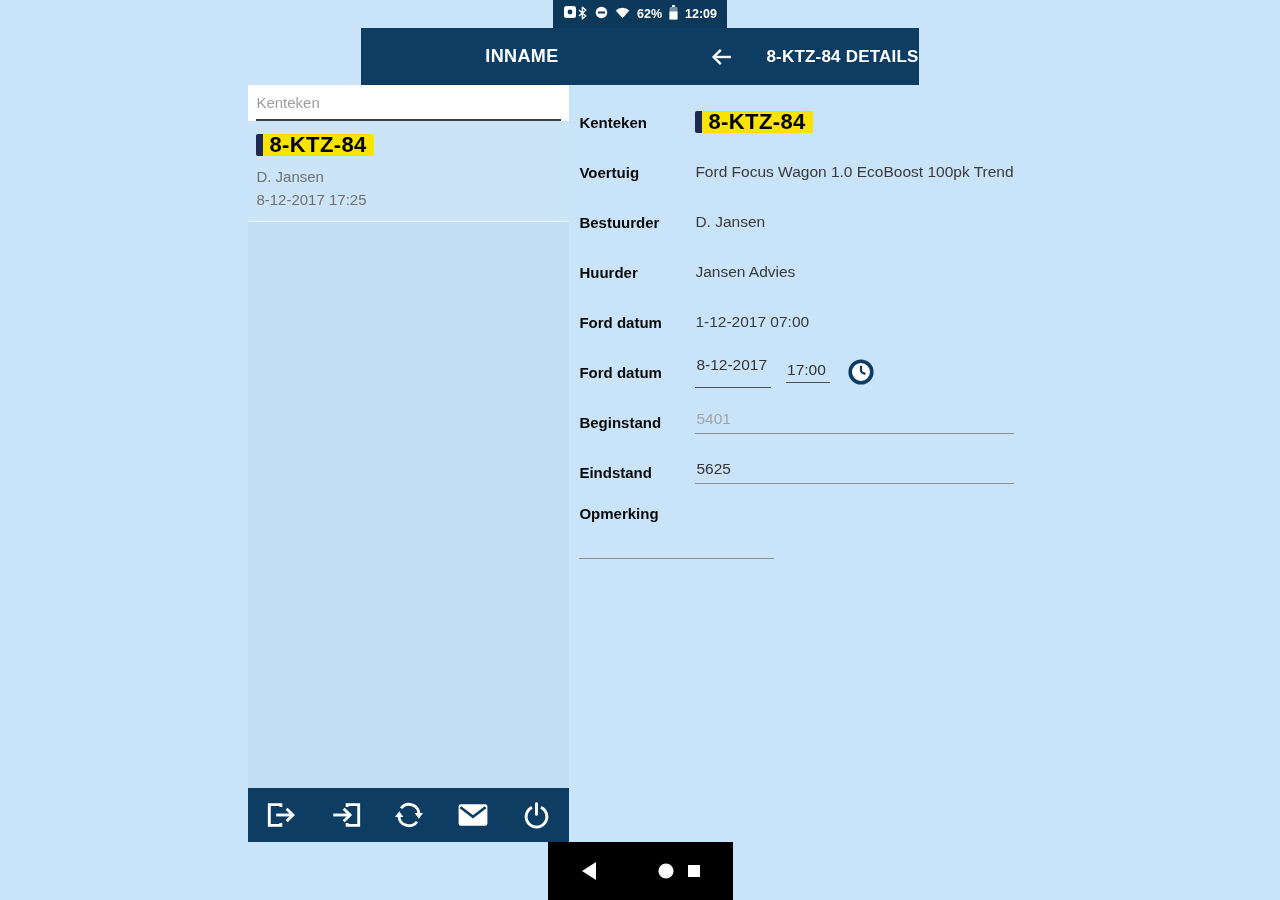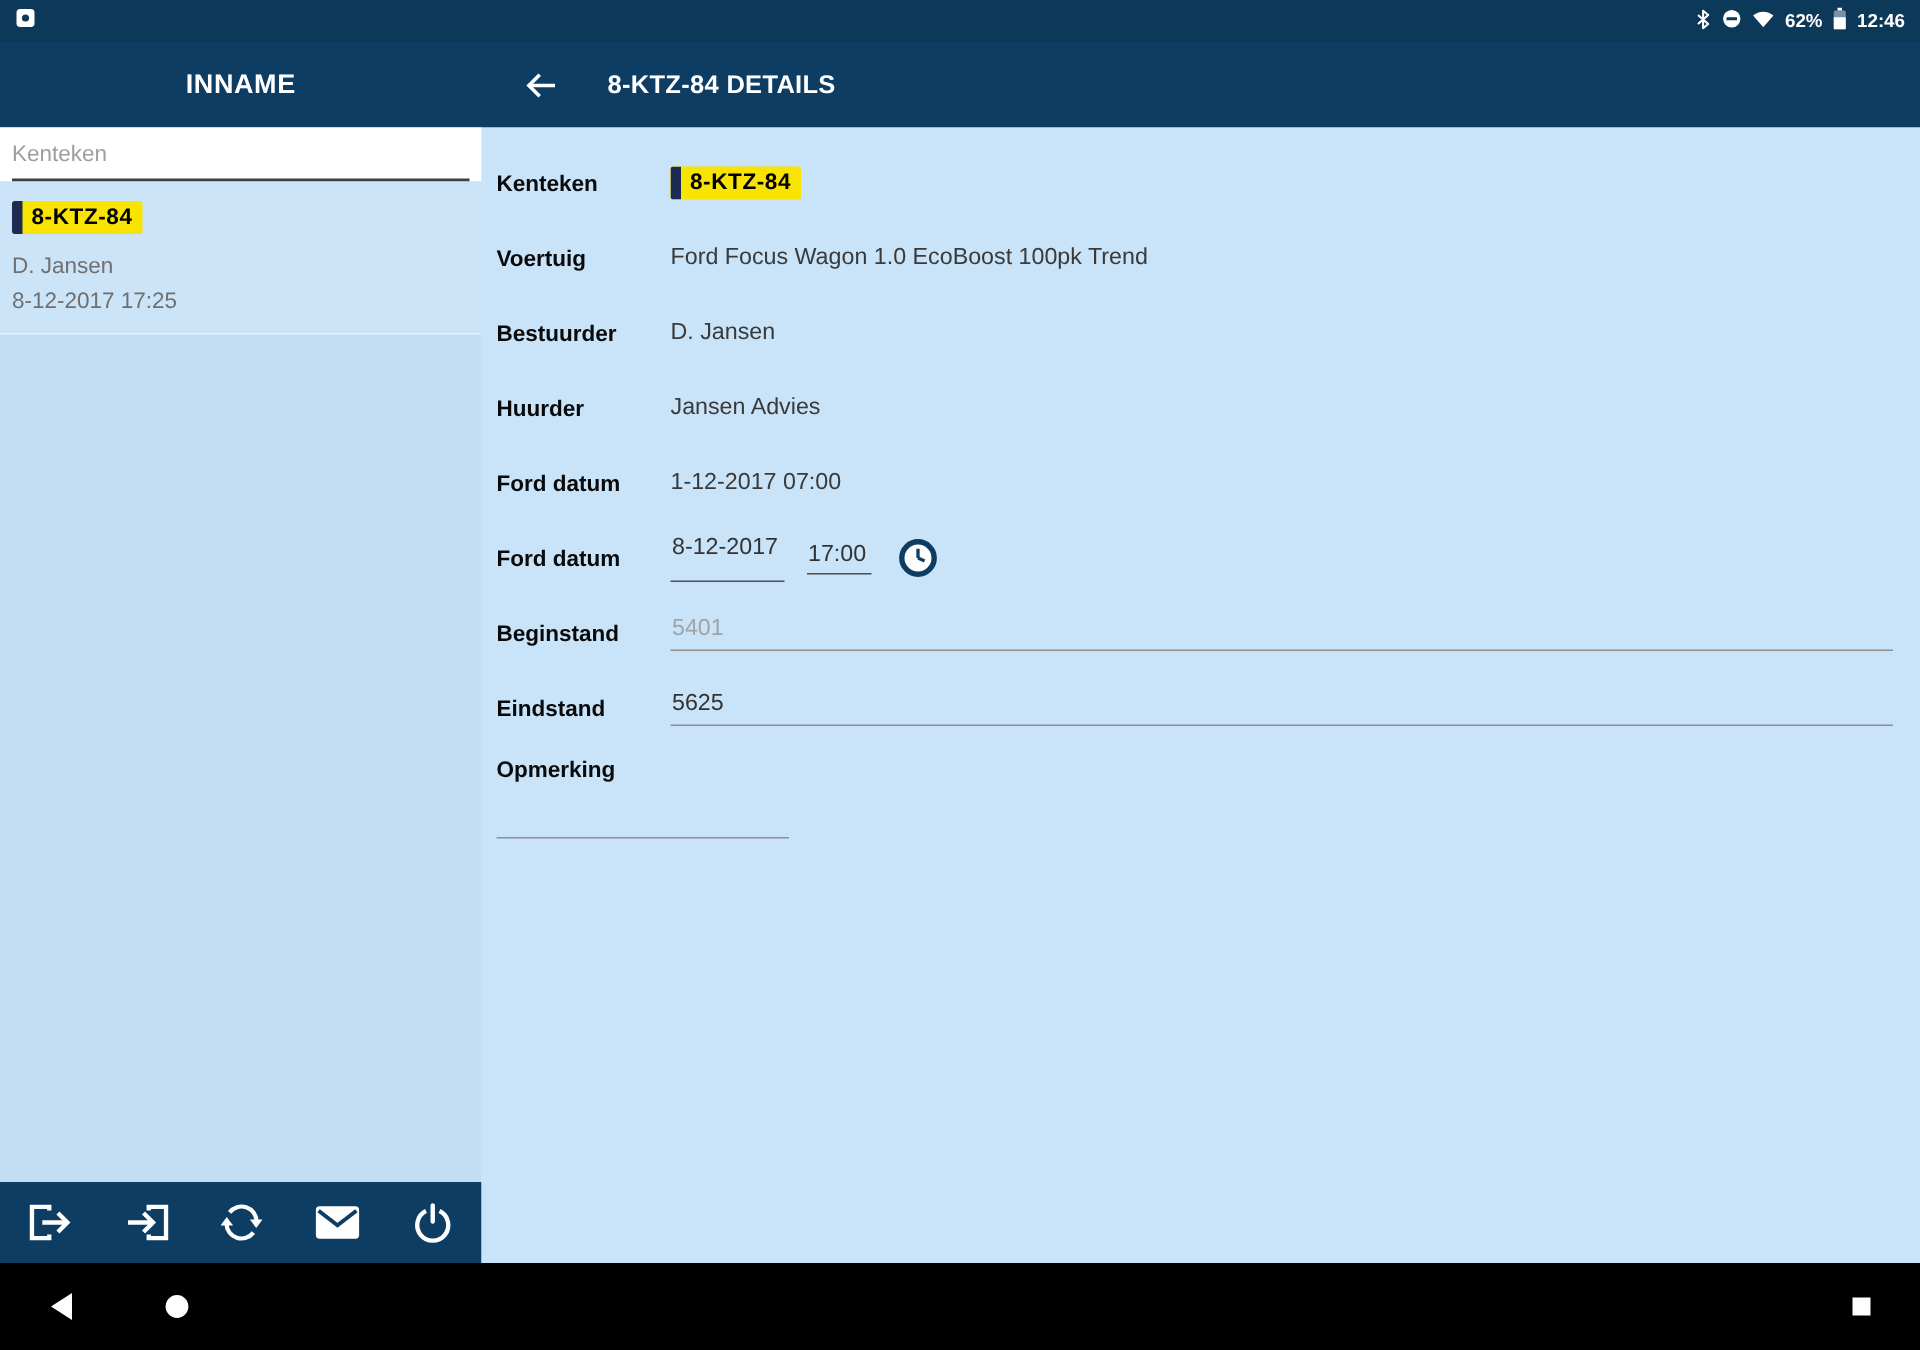--- a/index.html
+++ b/index.html
@@ -1,18 +1,18 @@
 <!DOCTYPE html>
 <html><head>
 <meta charset="utf-8">
 <style>
   * { box-sizing: border-box; margin: 0; padding: 0; }
   html,body { width:1280px; height:900px; overflow:hidden; }
   body { font-family: "Liberation Sans", sans-serif; }
-  .screen { width:1280px; height:900px; display:flex; flex-direction:column; background:#c9e3f8; }
+  .screen { width:1280px; height:900px; display:flex; flex-direction:column; background:#c9e3f8;align-items:center; }
 
   
   .status-bar { height:28px; background:#0c3859; color:#fff; display:flex; align-items:center;
                 justify-content:space-between; padding:0 10px; flex:none; }
   .sb-right { display:flex; align-items:center; gap:7px; font-size:12.5px; font-weight:bold; }
   .sb-left { display:flex; align-items:center; }
 
   
   .app-bar { height:57px; background:#0e3d64; display:flex; flex:none; color:#fff; }
   .app-bar-left { width:321px; flex:none; display:flex; align-items:center; justify-content:center; }
@@ -34,21 +34,21 @@
   .li-driver { margin-top:8px; color:#707070; font-size:15px; }
   .li-date   { margin-top:6px; color:#707070; font-size:15px; }
   .sidebar-spacer { flex:1; }
   .sidebar-toolbar { height:54px; flex:none; background:#0e3d64; display:flex; align-items:center;
                      justify-content:space-around; padding:0 2px; }
   .tb-btn { background:none; border:none; cursor:pointer; line-height:0; padding:4px; }
 
   
   .plate { display:inline-flex; background:#f9e300; border-radius:2px; overflow:hidden; height:22px; }
   .plate-strip { width:7px; background:#1d2b52; flex:none; }
-  .plate-text { padding:0 7px 0 6px; font-weight:bold; font-size:15px; line-height:22px;
+  .plate-text { padding:0 7px 0 6px; font-weight:bold; font-size:22px; line-height:22px;
                 color:#000; letter-spacing:.4px; }
 
   
   .main { flex:1; background:#c9e3f8; padding:12px 18px 0 10px; min-width:0; }
   .frow { display:flex; align-items:center; height:50px; }
   .flabel { width:116px; flex:none; font-weight:bold; font-size:15px; color:#0a0a0a; }
   .fvalue { font-size:15.5px; color:#3a3a3a; }
   .date-field { border-bottom:1px solid #4f4f4f; padding:0 4px 13px 1px; margin-right:15px;
                 font-size:15.5px; color:#333; cursor:text; }
   .time-field { border-bottom:1px solid #4f4f4f; padding:0 4px 3px 1px; margin-right:18px;
@@ -104,21 +104,21 @@
           </svg>
       </span>
       <span>62%</span>
       <span>
         <svg width="9" height="15" viewBox="0 0 9 15">
             <rect x="3" y="0" width="3" height="2" fill="#fff"></rect>
             <rect x="0.5" y="2" width="8" height="12.5" rx="1" fill="#fff" opacity="0.45"></rect>
             <rect x="0.5" y="6.5" width="8" height="8" fill="#fff"></rect>
           </svg>
       </span>
-      <span>12:46</span>
+      <span>12:09</span>
     </div>
   </div>
 
   <div class="app-bar">
     <div class="app-bar-left">
       <span class="app-title">INNAME</span>
     </div>
     <div class="app-bar-main">
       <button class="back-btn">
         <span>

